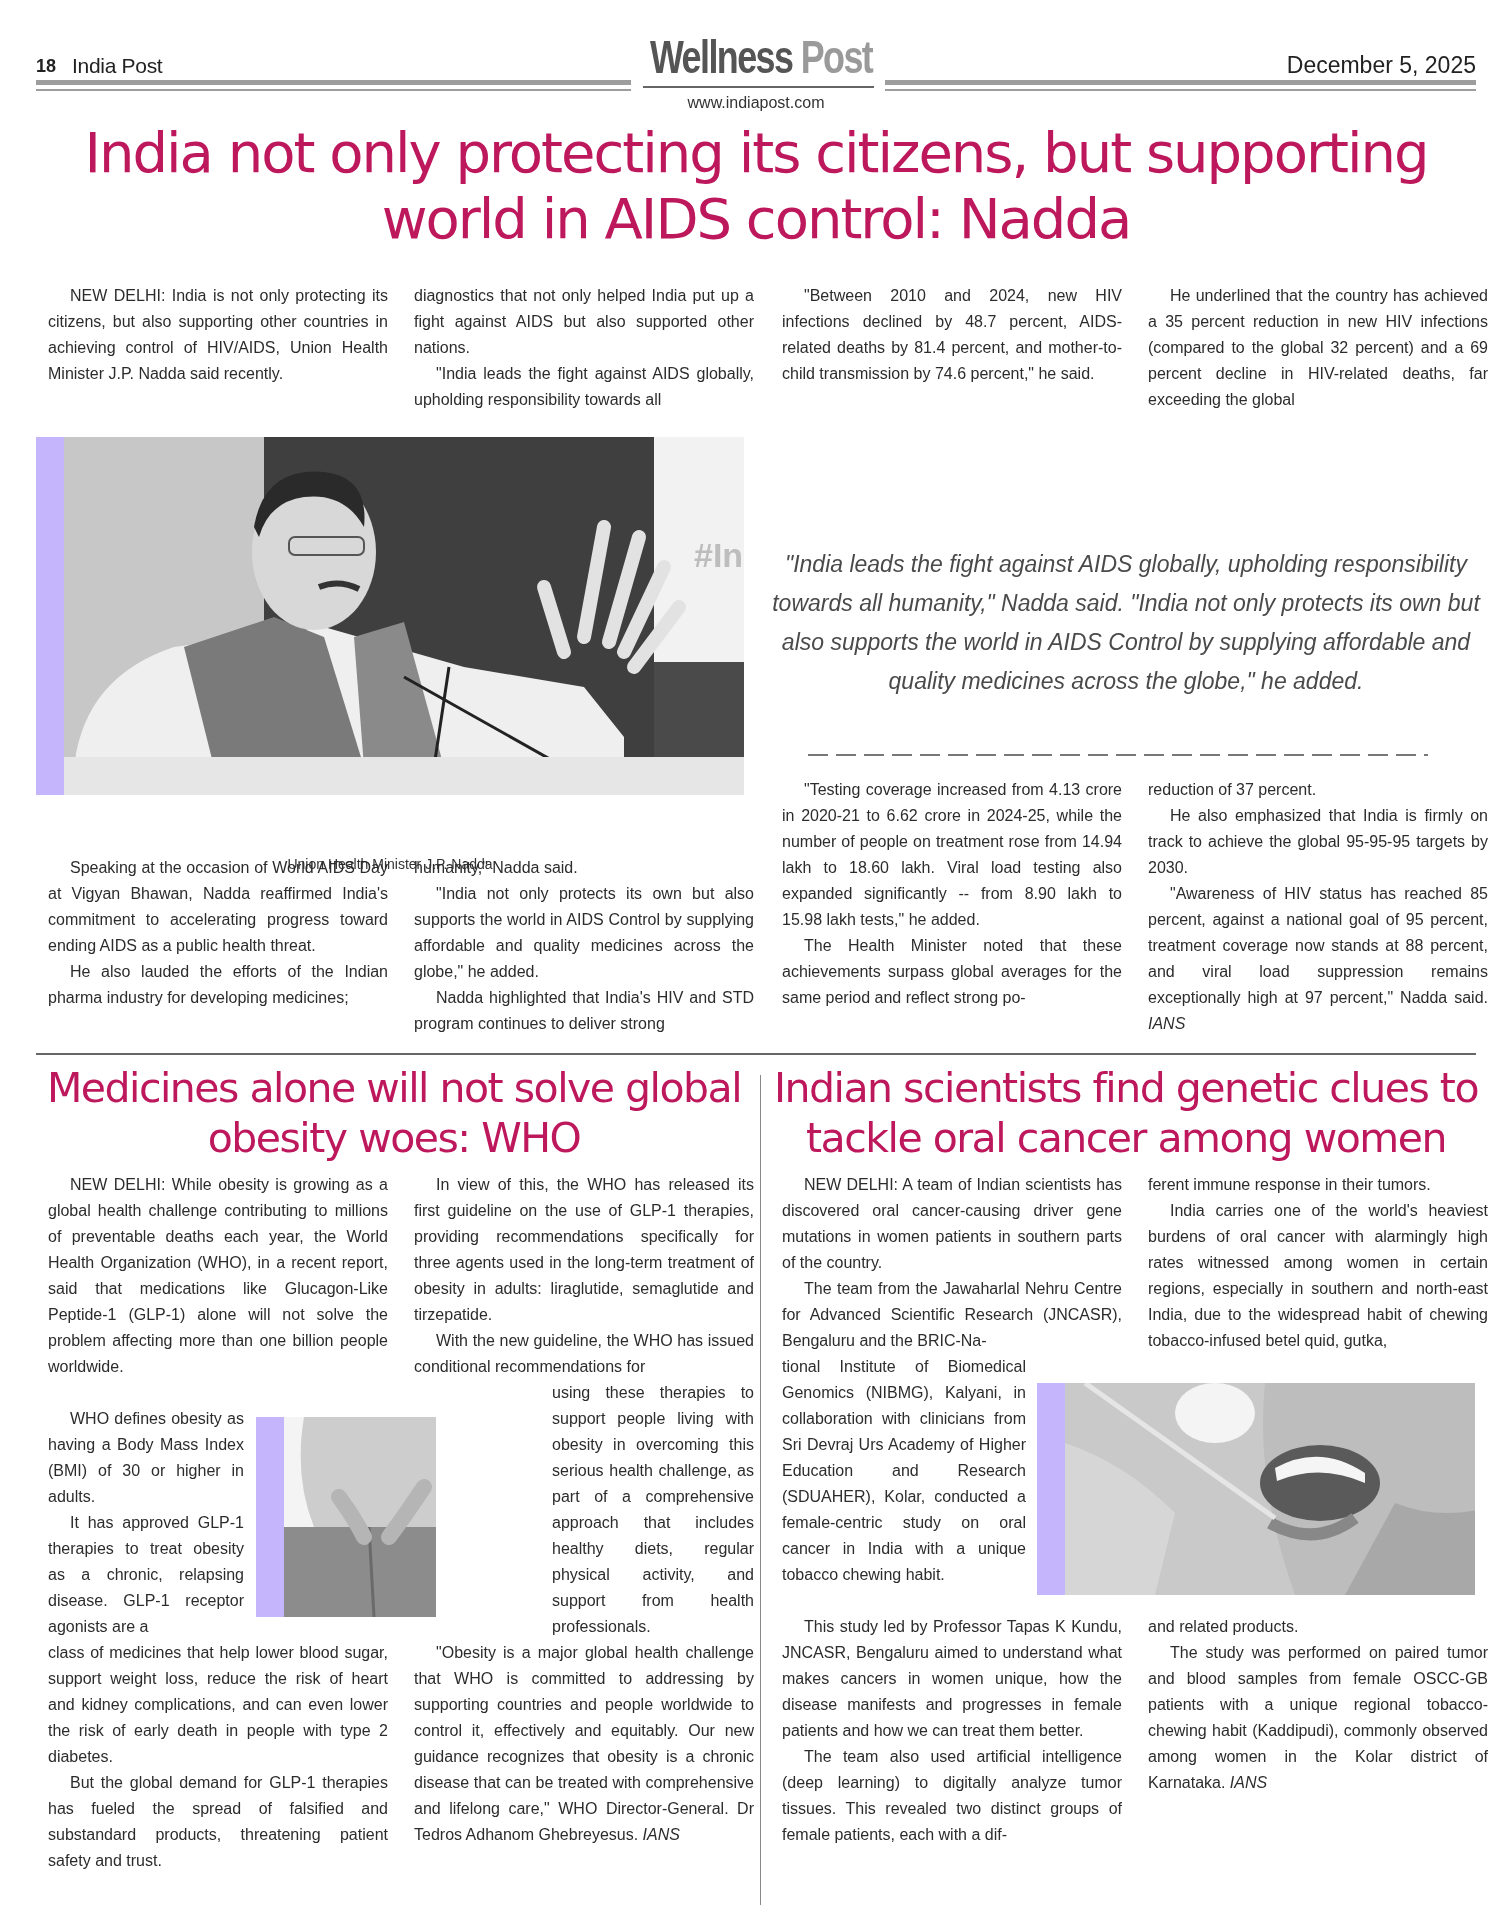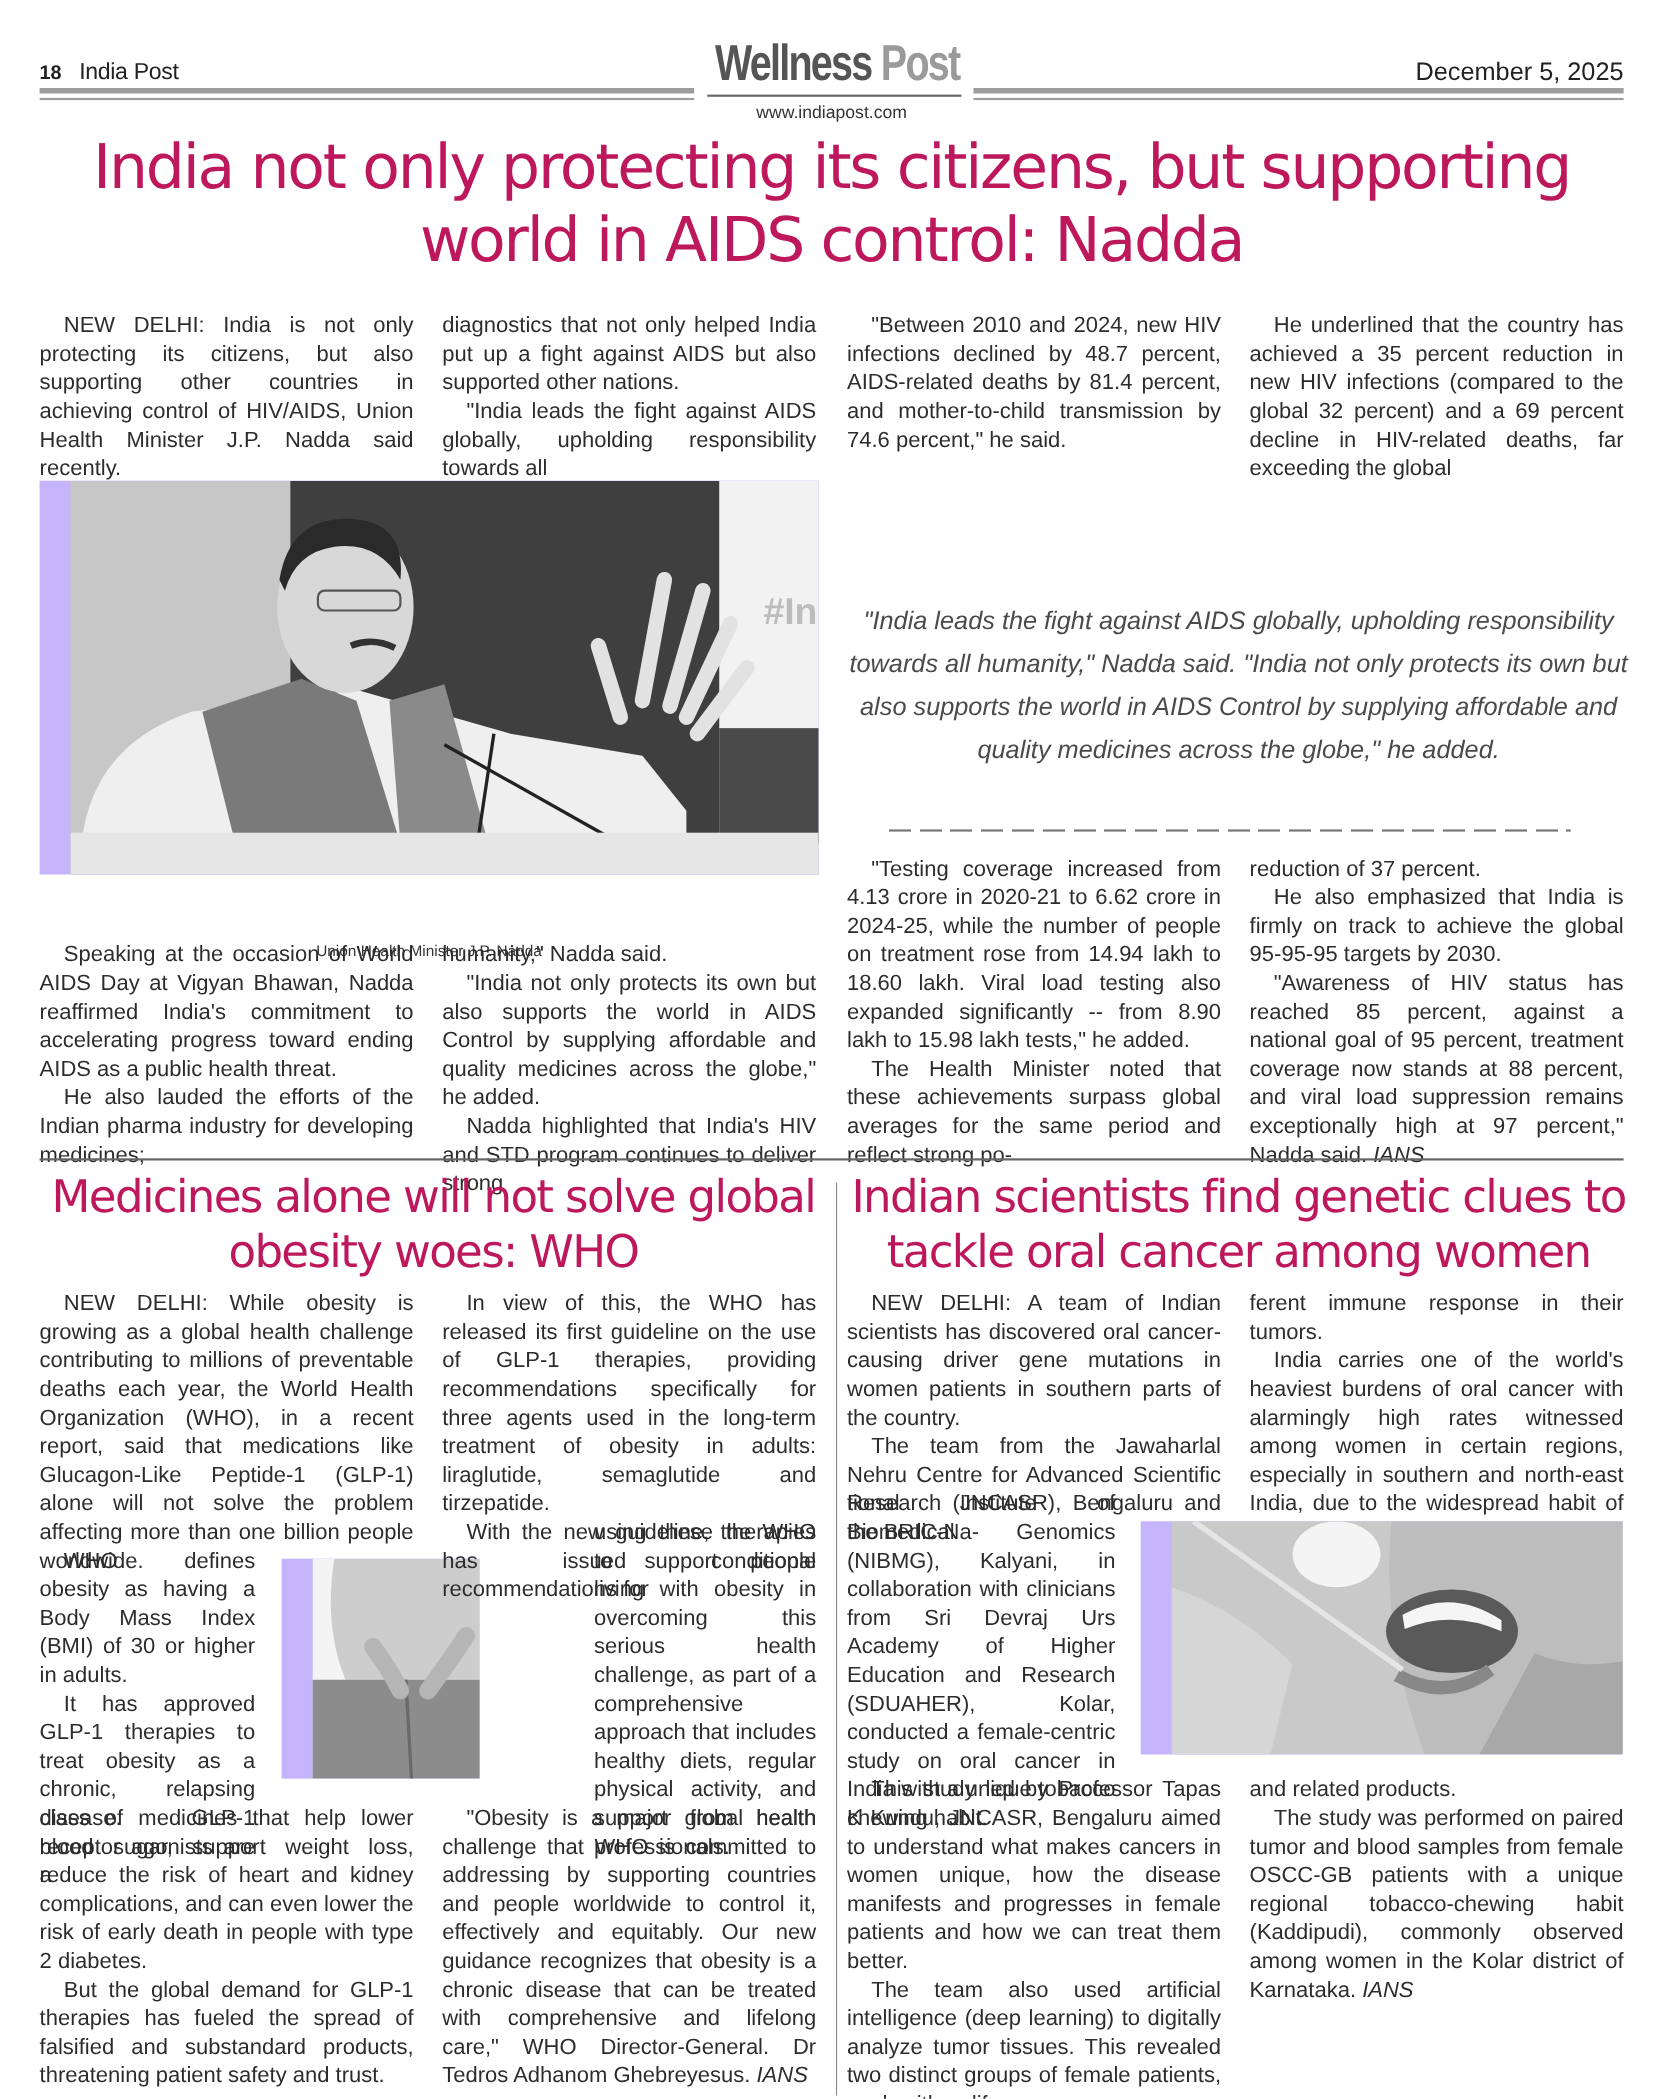--- a/index.html
+++ b/index.html
@@ -22,21 +22,21 @@
   .url { left: 620px; width: 272px; top: 94px; text-align: center; font-size: 16px; color: #333; }
 
   
   .headline { font-family: "DejaVu Sans", sans-serif; font-weight: normal; color: #be185d; text-align: center;
               letter-spacing: -1.5px; }
   .h1 { left: 30px; width: 1452px; top: 120px; font-size: 56px; line-height: 66px; letter-spacing: -2px; }
   .h2 { left: 36px; width: 716px; top: 1063px; font-size: 41px; line-height: 50px; }
   .h3 { left: 770px; width: 712px; top: 1063px; font-size: 41px; line-height: 50px; }
 
   
-  .col { font-size: 20px; line-height: 26px; text-align: justify; color: #2c2c2c; }
+  .col { font-size: 16px; line-height: 26px; text-align: justify; color: #2c2c2c; margin-left: 12px; }
   .col p { text-indent: 22px; }
   .col p.noind { text-indent: 0; }
   .col em { font-style: italic; }
 
   .photo { background: #c4b5fd; overflow: hidden; padding-left: 28px; }
   .caption { font-size: 14px; color: #333; text-align: center; }
 
   .pullquote { left: 770px; width: 712px; top: 545px; text-align: center; font-style: italic;
                font-size: 23px; line-height: 39px; color: #4a4a4a; }
   .dashes { left: 808px; width: 620px; top: 754px; height: 2px;

